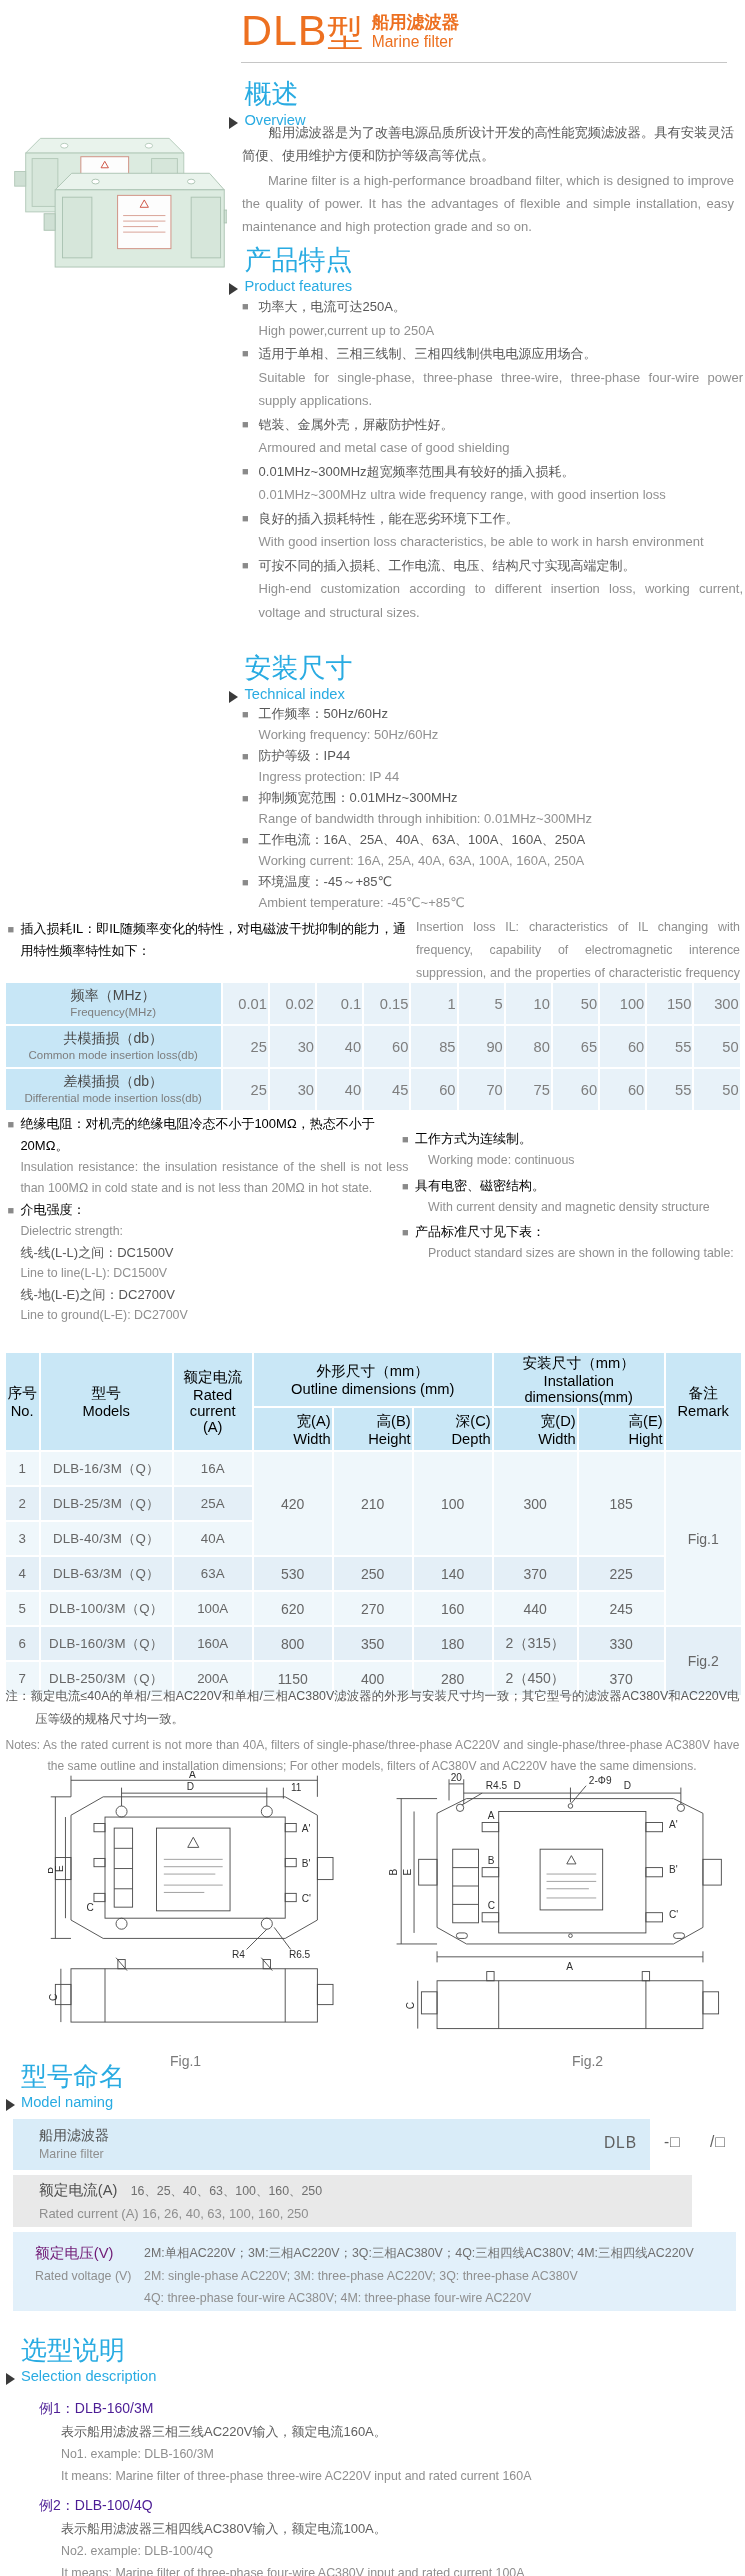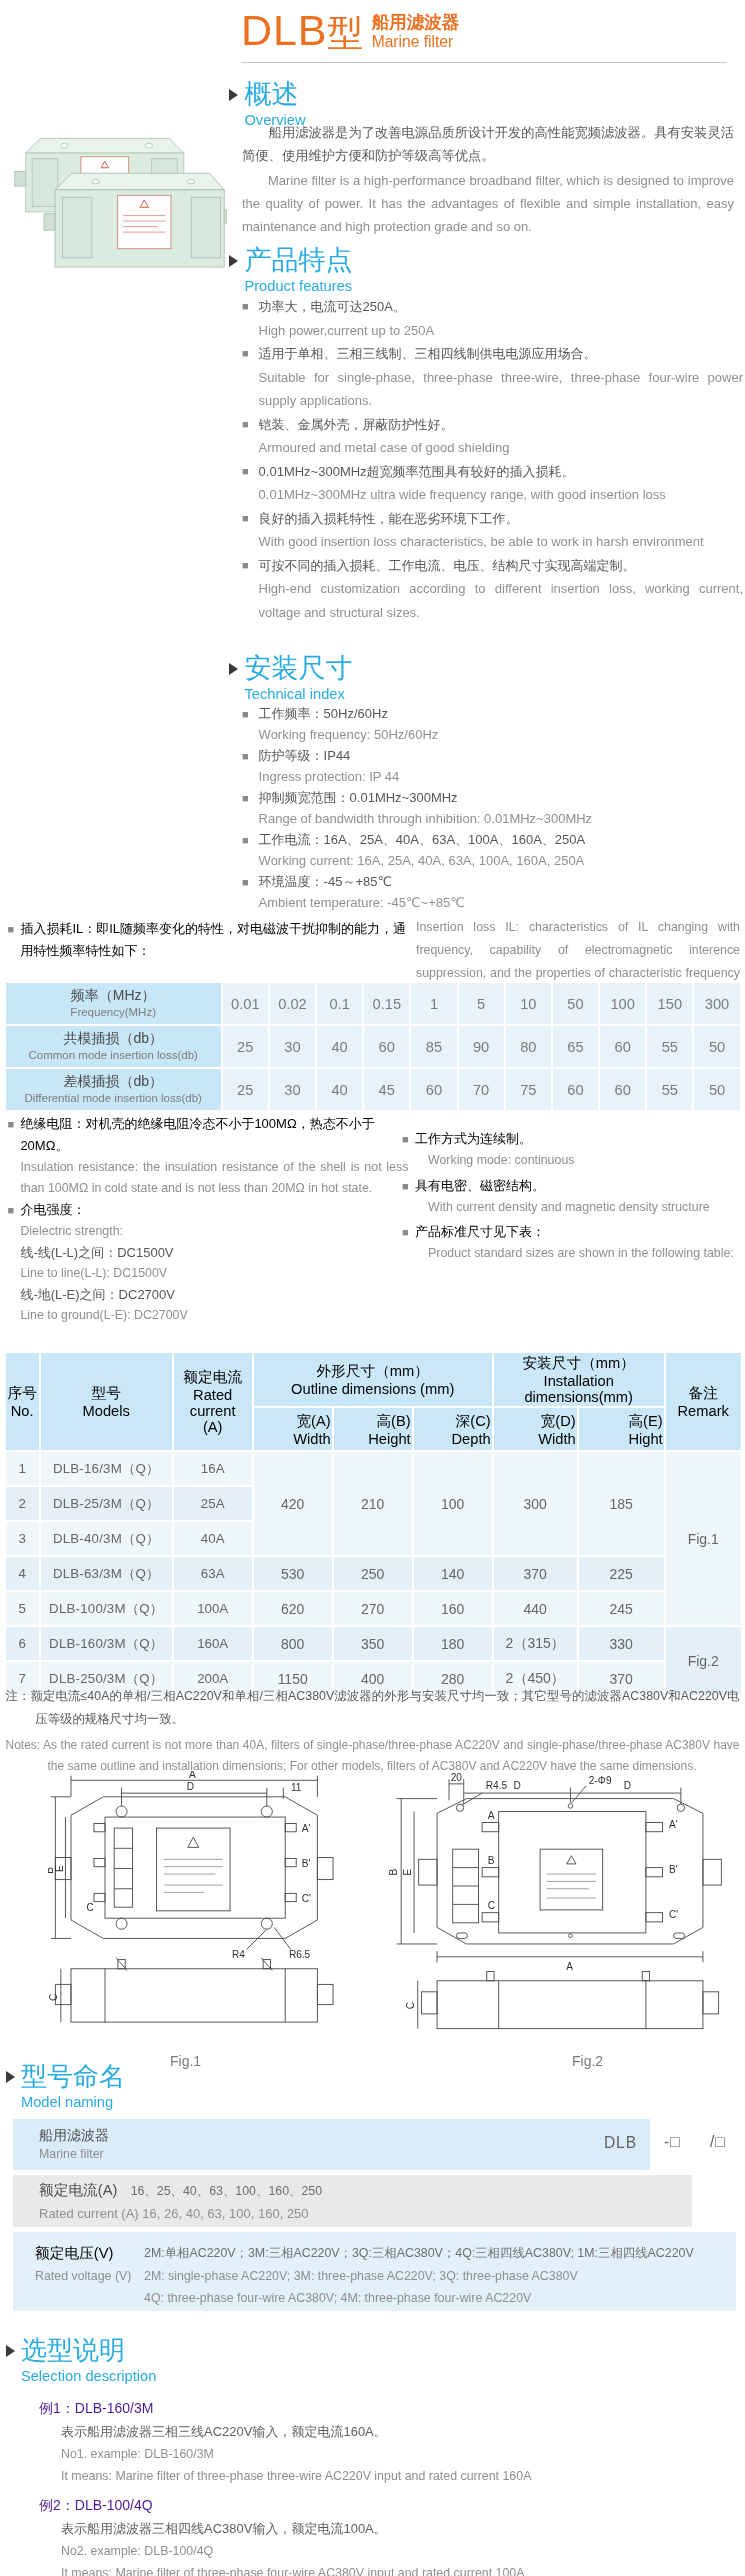--- a/index.html
+++ b/index.html
@@ -7,21 +7,21 @@
         font-family:"Liberation Sans","DejaVu Sans",sans-serif;}
   
   .title-block{position:absolute;left:241px;top:7.4px;display:flex;align-items:flex-start;color:#ed7020;}
   .t-dlb{font-size:43px;line-height:46px;font-weight:400;letter-spacing:0.9px;}
   .t-xing{font-size:36px;line-height:40px;margin-top:5.5px;font-weight:400;}
   .t-stack{margin-left:8.3px;margin-top:4.6px;}
   .t-zh{font-size:17.5px;font-weight:bold;line-height:20px;}
   .t-en{font-size:15.6px;line-height:19.3px;}
   .divider{position:absolute;left:241px;top:62px;width:486px;height:0.9px;background:#c6c6c6;}
   
-  .sec-head{position:absolute;display:flex;}
+  .sec-head{position:absolute;display:flex;align-items:flex-end;}
   .tri{width:0;height:0;border-left:9.2px solid #3a3a3a;border-top:6.4px solid transparent;
        border-bottom:6.4px solid transparent;margin-top:10px;margin-right:6.4px;flex:0 0 auto;}
   .sec-zh{font-size:27px;color:#29abe2;line-height:31px;}
   .sec-en{font-size:14.7px;color:#29abe2;line-height:18.4px;margin-top:0.9px;}
   .sec-head.small .sec-zh{font-size:26px;}
   
   .para{position:absolute;text-align:justify;}
   .zh-p{font-size:13.3px;line-height:23px;color:#595959;text-indent:2em;}
   .en-p{font-size:13px;line-height:23px;color:#8f8f8f;text-indent:2em;}
   .list{position:absolute;}
@@ -35,21 +35,21 @@
   .spec .blt{line-height:22px;}
   .spec .zh{font-size:13px;line-height:22px;color:#000000;}
   .spec .en{font-size:12.4px;line-height:21px;color:#8f8f8f;text-align:justify;}
   .plain{font-size:13px;line-height:21px;color:#575757;}
   .plain-en{font-size:12.4px;line-height:21px;color:#8f8f8f;}
   
   table{border-collapse:collapse;table-layout:fixed;}
   .freq{position:absolute;left:3.7px;top:981px;width:738px;}
   .freq td{border:2.8px solid #fff;text-align:center;vertical-align:middle;}
   .freq td.hd{background:#c7e6f6;height:39px;}
-  .freq td.vl{background:#e8f2f9;font-size:14.7px;color:#7d7d7d;}
+  .freq td.vl{background:#e8f2f9;font-size:14.7px;color:#7d7d7d;text-align:right;}
   .hd .hzh{font-size:14px;color:#4a4a4a;line-height:17.5px;}
   .hd .hen{font-size:11.5px;color:#7d7d7d;line-height:14.7px;}
   .models{position:absolute;left:3.7px;top:1351px;width:738px;}
   .models th,.models td{border:2.8px solid #fff;text-align:center;vertical-align:middle;font-weight:normal;}
   .models th{background:#c9e7f6;}
   .models tr.hr1 th{height:37px;}
   .models tr.hr2 th{height:40px;text-align:right;}
   .models td{height:31px;font-size:13.3px;color:#666;}
   .models tr.odd td{background:#eff7fb;}
   .models tr.even td{background:#e4eff7;}
@@ -70,21 +70,21 @@
   .nm3{top:2232px;width:723px;height:79px;background:#e2f0fa;}
   .nm-pad{padding:6.4px 0 0 26px;}
   .nm-zh{font-size:14px;color:#4f4f4f;line-height:20px;}
   .nm-en{font-size:12.4px;color:#8f8f8f;line-height:18.4px;}
   .nm-code{position:absolute;top:2133px;font-size:15.6px;color:#5f5f5f;letter-spacing:0.9px;}
   .nm2 .lab{font-size:14.7px;color:#4f4f4f;margin-right:9.2px;}
   .nm2 .vals{font-size:12.4px;color:#6f6f6f;}
   .nm2 .en-line{font-size:13px;color:#8f8f8f;margin-top:5.5px;}
   .nm3-flex{display:flex;padding:9.2px 0 0 22px;}
   .nm3-lab{width:109px;flex:0 0 auto;}
-  .nm3-lab .l1{font-size:14.7px;color:#000000;line-height:24px;}
+  .nm3-lab .l1{font-size:14.7px;color:#701a75;line-height:24px;}
   .nm3-lab .l2{font-size:12.4px;color:#8f8f8f;line-height:22px;}
   .nm3-txt .l1{font-size:12.4px;color:#6f6f6f;line-height:24px;}
   .nm3-txt .l2,.nm3-txt .l3{font-size:12.4px;color:#8f8f8f;line-height:22px;}
   
   .examples{position:absolute;left:39px;top:2396px;width:681px;}
   .ex-title{font-size:14px;color:#4c1d95;line-height:24px;}
   .ex-sub{padding-left:22px;}
   .ex-zh{font-size:13px;color:#5f5f5f;line-height:23px;}
   .ex-en{font-size:12.4px;color:#8f8f8f;line-height:22px;}
   .ex2{margin-top:5.5px;}
@@ -634,21 +634,21 @@
     </div>
   </div>
 
   <div class="nm-row nm3">
     <div class="nm3-flex">
       <div class="nm3-lab">
         <div class="l1">额定电压(V)</div>
         <div class="l2">Rated voltage (V)</div>
       </div>
       <div class="nm3-txt">
-        <div class="l1">2M:单相AC220V；3M:三相AC220V；3Q:三相AC380V；4Q:三相四线AC380V; 1M:三相四线AC220V</div>
+        <div class="l1">2M:单相AC220V；3M:三相AC220V；3Q:三相AC380V；4Q:三相四线AC380V; 4M:三相四线AC220V</div>
         <div class="l2">2M: single-phase AC220V;  3M: three-phase AC220V;  3Q: three-phase AC380V</div>
         <div class="l3">4Q: three-phase four-wire AC380V;  4M: three-phase four-wire AC220V</div>
       </div>
     </div>
   </div>
 
   <div class="sec-head small" style="left:5.5px;top:2335px">
     <span class="tri"></span>
     <div>
       <div class="sec-zh">选型说明</div>

